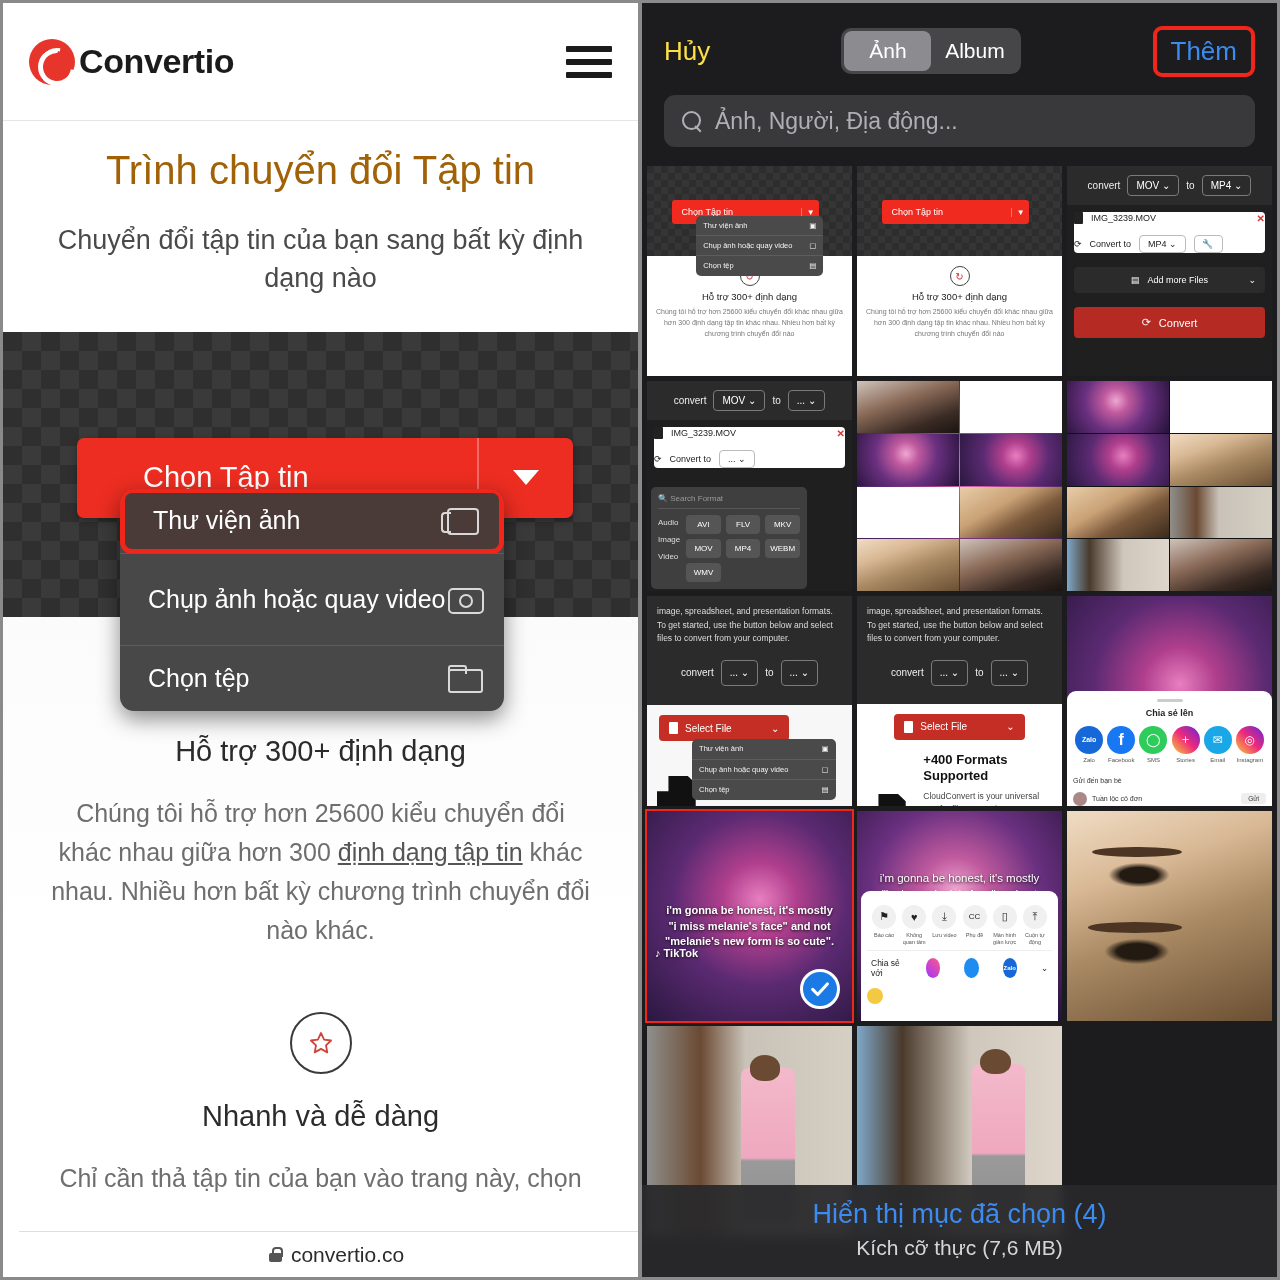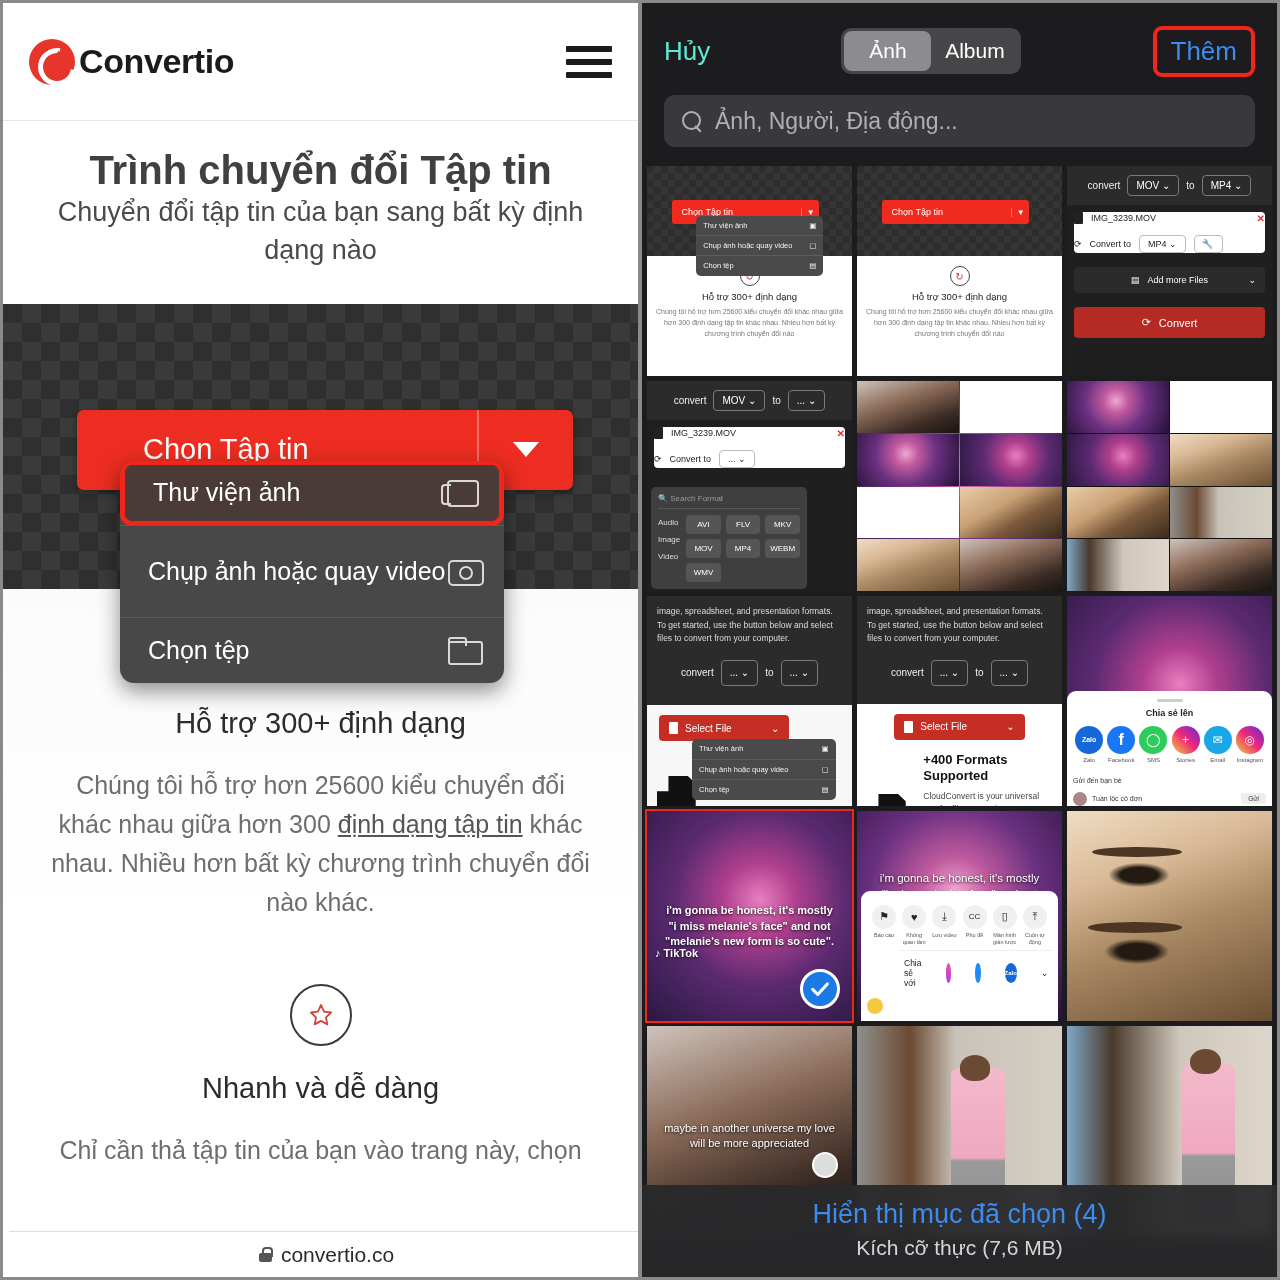--- a/index.html
+++ b/index.html
@@ -37,22 +37,22 @@
     content: ""; position: absolute; left: 13px; top: 10px;
     width: 20px; height: 26px; background: #e8352b;
     transform: rotate(34deg) ; clip-path: polygon(46% 0,60% 0,60% 100%,46% 100%);
   }
   .brand-name { font-size: 34px; font-weight: bold; color: #1b1b1b; letter-spacing: -0.4px; }
   .hamburger { width: 46px; height: 32px; display: flex; flex-direction: column; justify-content: space-between; }
   .hamburger span { display: block; height: 6px; background: #1b1b1b; border-radius: 1px; }
 
   .hero { padding: 26px 30px 34px; background: #fff; text-align: center; }
   .hero-title {
-    font-size: 40px; color: #404040; font-weight: bold; line-height: 1.15;
-    margin-bottom: 0;
+    font-size: 40px; color: #a16207; font-weight: normal; line-height: 1.15;
+    margin-bottom: 28px;
   }
   .hero-sub { font-size: 27px; color: #4a4a4a; line-height: 1.42; font-weight: 300; }
 
   .picker-area {
     position: relative; height: 285px;
     background-color: #2f2f2f;
     background-image:
       linear-gradient(45deg, #3a3a3a 25%, transparent 25%, transparent 75%, #3a3a3a 75%),
       linear-gradient(45deg, #3a3a3a 25%, transparent 25%, transparent 75%, #3a3a3a 75%);
     background-size: 38px 38px;
@@ -119,21 +119,21 @@
   .feature-icon {
     width: 62px; height: 62px; margin: 0 auto 26px; border-radius: 50%;
     border: 2px solid #3a3a3a; display: flex; align-items: center; justify-content: center;
   }
   .feature-title { font-size: 29px; color: #2b2b2b; margin-bottom: 26px; font-weight: normal; }
   .feature-body { font-size: 25px; color: #6e6e6e; line-height: 1.56; font-weight: 300; }
   .feature-body u { text-decoration: underline; color: #555; }
   .feature.grad { background: linear-gradient(180deg,#fbfbfb 0%, #ffffff 100%); }
 
   .url-bar {
-    position: absolute; left: 6px; bottom: 0; width: 100%; height: 46px;
+    position: absolute; left: 16px; bottom: 0; width: 100%; height: 46px;
     background: #fff; border-top: 1px solid #dedede;
     display: flex; align-items: center; justify-content: center; gap: 9px;
   }
   .lock-icon { width: 13px; height: 15px; position: relative; }
   .lock-icon::before {
     content: ""; position: absolute; left: 0; bottom: 0; width: 13px; height: 9px;
     background: #555; border-radius: 2px;
   }
   .lock-icon::after {
     content: ""; position: absolute; left: 3px; top: 0; width: 7px; height: 8px;
@@ -142,21 +142,21 @@
   .url-text { font-size: 21px; color: #2b2b2b; }
 
   
   .right-panel {
     position: relative; width: 640px; height: 1280px;
     background: #1c1c1e; overflow: hidden;
     border: 3px solid #8a8a8a; border-left-width: 2px;
   }
   .picker-top { padding: 20px 22px 0; background: #1c1c1e; height: 160px; }
   .picker-navbar { display: flex; align-items: center; justify-content: space-between; height: 56px; }
-  .nav-btn { font-size: 26px; color: #5eead4; }
+  .nav-btn { font-size: 26px; color: #fde047; }
   .nav-btn.highlight {
     border: 4px solid #f0261b; border-radius: 9px; padding: 6px 14px;
     color: #3b8bf0; font-size: 26px;
   }
   .seg-control {
     display: flex; background: #464649; border-radius: 10px; padding: 3px;
     width: 180px; height: 46px;
   }
   .seg {
     flex: 1; display: flex; align-items: center; justify-content: center;
@@ -277,21 +277,21 @@
   .si .lb { font-size: 6px; color: #555; }
   .tiny-row { display: flex; align-items: center; gap: 5px; font-size: 7px; color: #333; margin-top: 8px; }
   .tiny-av { width: 14px; height: 14px; border-radius: 50%; background: #a88; flex: none; }
   .tiny-btn { margin-left: auto; background: #eee; border-radius: 3px; padding: 2px 7px; font-size: 6.5px; color: #333; }
   .act-row { display: flex; justify-content: space-around; padding: 6px 2px 4px; }
   .act { text-align: center; width: 16%; }
   .act .circ { width: 24px; height: 24px; border-radius: 50%; background: #f0f0f0;
     margin: 0 auto 3px; display: flex; align-items: center; justify-content: center; font-size: 11px; color: #222; }
   .act .lb { font-size: 5.5px; color: #555; line-height: 1.3; }
   .share-with { display: flex; align-items: center; border-top: 1px solid #eee; padding: 7px 4px 3px;
-    font-size: 8.5px; color: #222; gap: 24px; margin-left: 33px; }
+    font-size: 8.5px; color: #222; gap: 24px; }
   .sw-dot { width: 20px; height: 20px; border-radius: 50%; }
 
   .cc-white { background: #fff; height: 100%; padding: 10px 12px; }
   .cc-btn { background: #c52e24; color: #fff; border-radius: 4px; display: flex; align-items: center;
     font-size: 10px; padding: 7px 10px; gap: 7px; width: 72%; }
   .cc-h { font-size: 13px; font-weight: bold; color: #111; line-height: 1.25; margin: 12px 0 6px; }
   .cc-p { font-size: 8.5px; color: #444; line-height: 1.5; }
 
   .footer-sel {
     position: absolute; left: 0; bottom: 0; width: 100%; height: 92px;
@@ -710,27 +710,20 @@
 
       <div class="cell">
         <div class="ph ph-eye">
           <div style="position:absolute;left:18%;top:24%;width:34%;height:13%;background:radial-gradient(ellipse,#231a12 38%,transparent 62%);"></div>
           <div style="position:absolute;left:16%;top:60%;width:36%;height:14%;background:radial-gradient(ellipse,#231a12 38%,transparent 62%);"></div>
           <div style="position:absolute;left:12%;top:17%;width:44%;height:5%;background:#4d3524;border-radius:50%;"></div>
           <div style="position:absolute;left:10%;top:53%;width:46%;height:5%;background:#4d3524;border-radius:50%;"></div>
         </div>
       </div>
 
-      <div class="cell">
-        <div class="ph ph-man">
-          <div class="cap" style="top:45%;font-weight:normal">maybe in another universe my love will be more appreciated</div>
-          <div class="avatar-dot"></div>
-          <div class="heart">♥</div>
-        </div>
-      </div>
 
       <div class="cell">
         <div class="ph ph-gate">
           <div style="position:absolute;left:46%;top:20%;width:26%;height:74%;background:linear-gradient(180deg,#f3b9cb 0%,#efa8bf 58%,#9a9a9a 60%,#8e8e8e 100%);border-radius:8px 8px 0 0;"></div>
           <div style="position:absolute;left:50%;top:14%;width:15%;height:12%;background:#6b4a33;border-radius:50% 50% 44% 44%;"></div>
         </div>
       </div>
 
       <div class="cell">
         <div class="ph ph-gate2">

